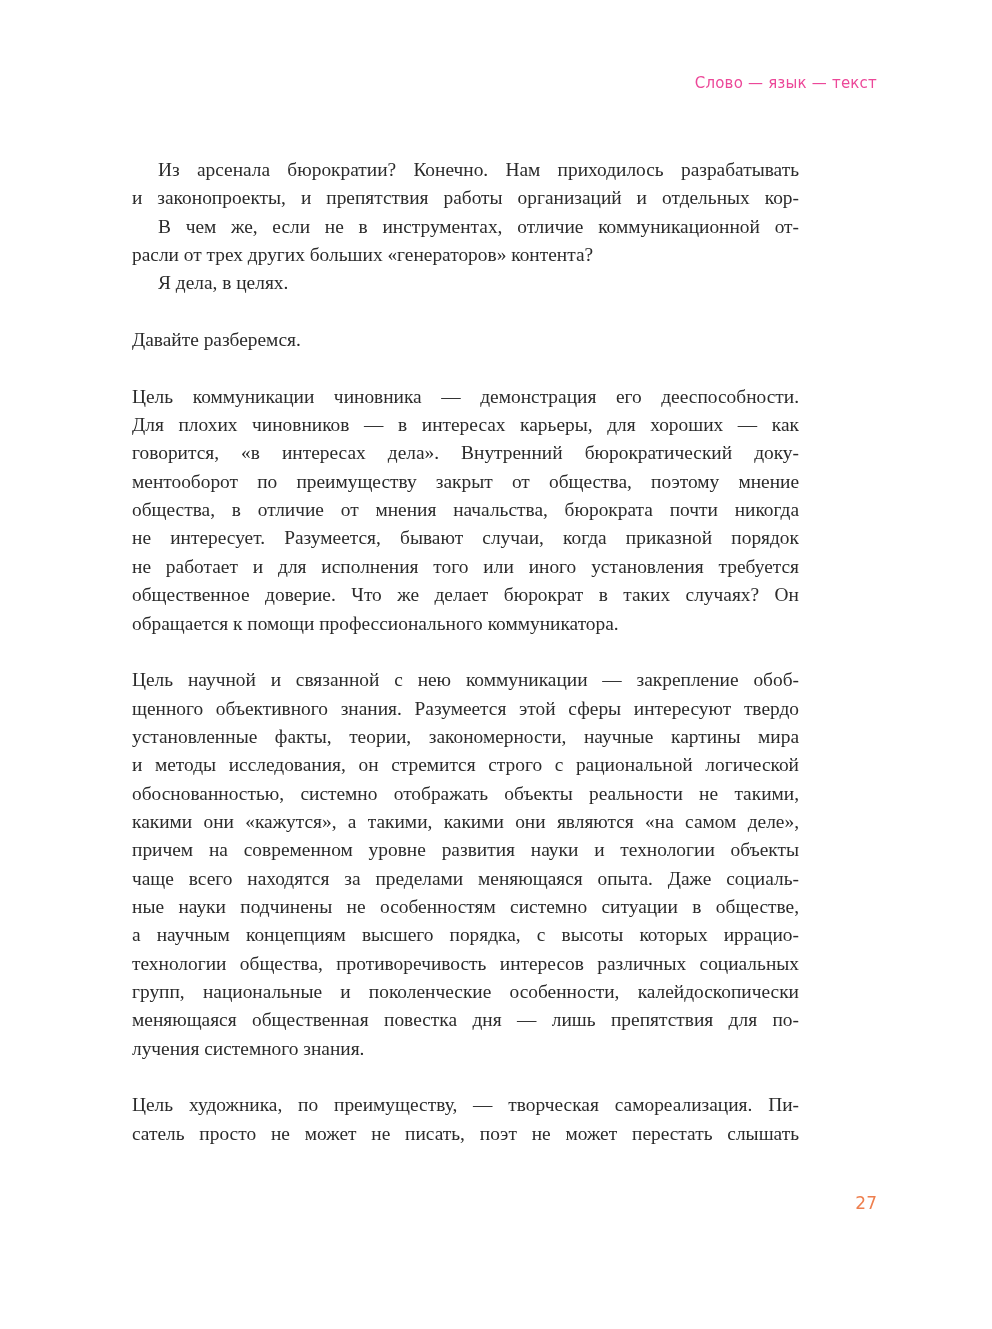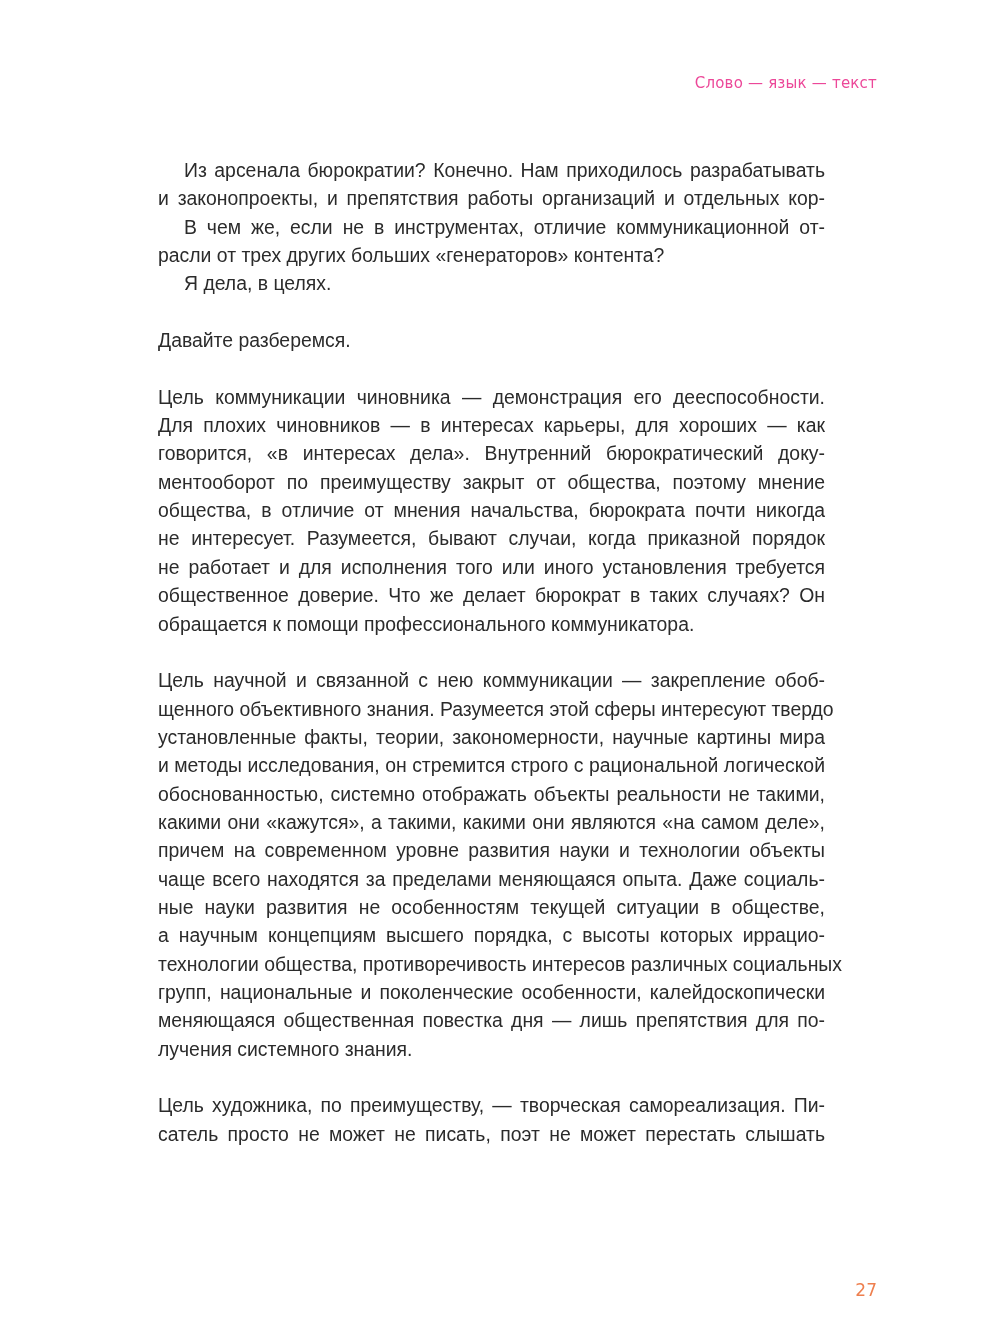--- a/index.html
+++ b/index.html
@@ -3,27 +3,27 @@
 <meta charset="utf-8">
 <style>
   html, body { margin: 0; padding: 0; background: #ffffff; }
   body { width: 992px; height: 1329px; position: relative; overflow: hidden; }
   .running-head {
     position: absolute; top: 74px; right: 115px;
     font-family: "DejaVu Sans", sans-serif; font-size: 15px;
     color: #ec4899; letter-spacing: 0.2px;
   }
   .page-number {
-    position: absolute; top: 1280px; right: 115px;
+    position: absolute; top: 1193px; right: 115px;
     font-family: "DejaVu Sans", sans-serif; font-size: 17px;
     color: #ee7f4e;
   }
   .text-block {
-    position: absolute; left: 158px; top: 156px; width: 667px;
-    font-family: Liberation Sans, sans-serif; font-size: 19.4px;
+    position: absolute; left: 132px; top: 156px; width: 667px;
+    font-family: Liberation Serif, serif; font-size: 19.4px;
     color: #2b2b2b;
   }
   .line {
     display: block; height: 28.35px; line-height: 28.35px;
     white-space: nowrap; text-align: justify; text-align-last: justify;
   }
   .line.last { text-align-last: left; }
   .line.indent { text-indent: 26px; }
   .gap { height: 28.35px; }
 </style>
@@ -69,21 +69,21 @@
 
   <div>
     <span class="line">Цель научной и связанной с нею коммуникации — закрепление обоб-</span>
     <span class="line">щенного объективного знания. Разумеется этой сферы интересуют твердо</span>
     <span class="line">установленные факты, теории, закономерности, научные картины мира</span>
     <span class="line">и методы исследования, он стремится строго с рациональной логической</span>
     <span class="line">обоснованностью, системно отображать объекты реальности не такими,</span>
     <span class="line">какими они «кажутся», а такими, какими они являются «на самом деле»,</span>
     <span class="line">причем на современном уровне развития науки и технологии объекты</span>
     <span class="line">чаще всего находятся за пределами меняющаяся опыта. Даже социаль-</span>
-    <span class="line">ные науки развития не особенностям текущей ситуации в обществе,</span>
+    <span class="line">ные науки подчинены не особенностям системно ситуации в обществе,</span>
     <span class="line">а научным концепциям высшего порядка, с высоты которых иррацио-</span>
     <span class="line">технологии общества, противоречивость интересов различных социальных</span>
     <span class="line">групп, национальные и поколенческие особенности, калейдоскопически</span>
     <span class="line">меняющаяся общественная повестка дня — лишь препятствия для по-</span>
     <span class="line last">лучения системного знания.</span>
   </div>
   <div class="gap"></div>
 
   <div>
     <span class="line">Цель художника, по преимуществу, — творческая самореализация. Пи-</span>

